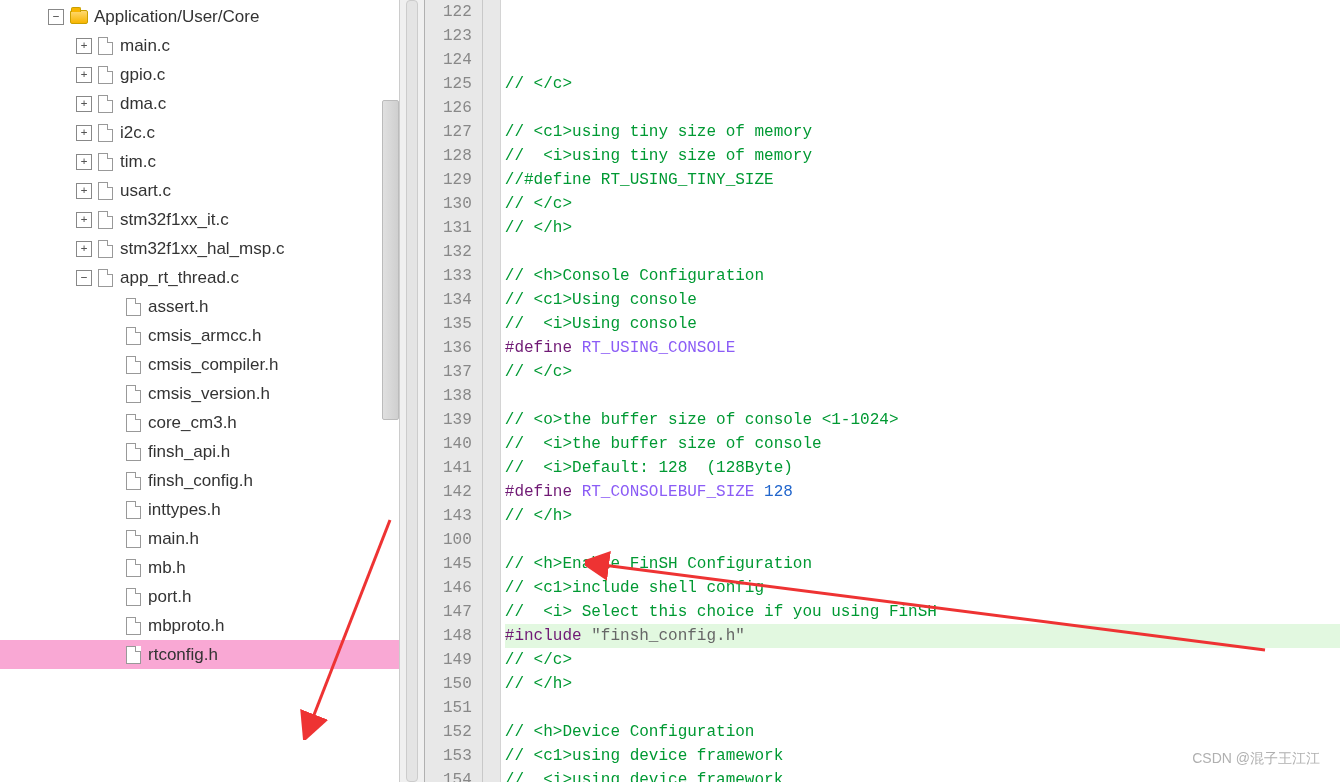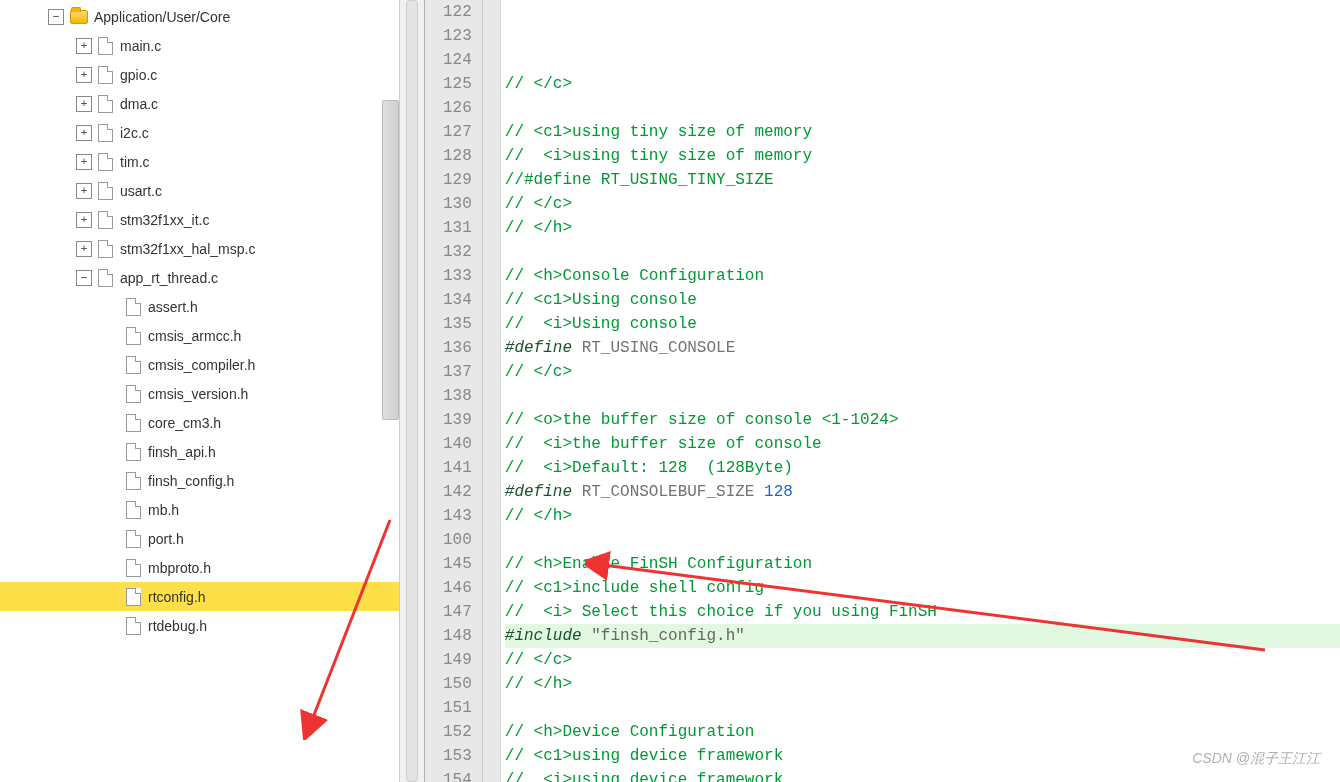--- a/index.html
+++ b/index.html
@@ -1,45 +1,45 @@
 <!DOCTYPE html>
 <html><head>
 <meta charset="utf-8">
 <style>
 * { box-sizing: border-box; margin: 0; padding: 0; }
 body { font-family: "Segoe UI", Tahoma, sans-serif; font-size: 13px; background: #fff; color: #333; display: flex; width: 1340px; height: 782px; overflow: hidden; }
 .sidebar { width: 400px; background: #fff; overflow-y: auto; border-right: 1px solid #ccc; position: relative; }
 .tree { padding: 2px 0; }
 .tree-node { display: flex; align-items: center; height: 29px; padding: 0; cursor: pointer; }
-.tree-node.selected { background: #fde047; }
+.tree-node.selected { background: #f9a8d4; }
 .indent { display: inline-block; }
 .toggle { width: 16px; height: 16px; border: 1px solid #888; display: inline-flex; align-items: center; justify-content: center; font-size: 11px; color: #555; margin-right: 6px; background: #fff; line-height: 1; font-family: monospace; }
 .spacer { width: 16px; margin-right: 6px; display: inline-block; }
 .folder-icon { width: 18px; height: 14px; background: linear-gradient(#ffd970, #f7b500); border: 1px solid #c9a000; border-radius: 2px; margin-right: 6px; position: relative; }
 .folder-icon::before { content: ""; position: absolute; top: -4px; left: 0; width: 8px; height: 4px; background: #f7b500; border: 1px solid #c9a000; border-bottom: none; border-radius: 2px 2px 0 0; }
 .file-icon { width: 15px; height: 18px; background: #fff; border: 1px solid #999; margin-right: 7px; position: relative; }
 .file-icon::before { content: ""; position: absolute; top: -1px; right: -1px; width: 5px; height: 5px; background: #fff; border-left: 1px solid #999; border-bottom: 1px solid #999; }
-.node-label { font-size: 14px; color: #333; white-space: nowrap; }
+.node-label { font-size: 17px; color: #333; white-space: nowrap; }
 .scrollbar-stub { position: absolute; right: 0; top: 100px; width: 17px; height: 320px; background: linear-gradient(to right,#e0e0e0,#cfcfcf); border: 1px solid #bbb; border-radius: 2px; }
 .divider { width: 25px; background: #f0f0f0; border-right: 1px solid #b0b0b0; position: relative; }
 .divider::after { content:""; position:absolute; left:6px; top:0; bottom:0; width:10px; background:#e4e4e4; border:1px solid #ccc; border-radius:4px; }
 .editor { flex: 1; display: flex; font-family: "Consolas","Courier New",monospace; font-size: 16px; line-height: 24px; position: relative; }
 .gutter { background: #e8e8e8; color: #888; text-align: right; padding: 0 10px 0 18px; user-select: none; border-right: 1px solid #c8c8c8; }
 .gutter div { height: 24px; }
 .code { flex: 1; background: #fff; white-space: pre; padding-left: 22px; position: relative; }
 .code-line { height: 24px; }
 .code-line.hl { background: #e2f8e0; }
 .margin { position: absolute; left:0; top:0; bottom:0; width:18px; background:#e8e8e8; border-right:1px solid #d4d4d4; }
 .cmt { color: #009933; }
-.pp { color: #14532d; font-style: italic; }
-.mac { color: #737373; }
+.pp { color: #701a75; }
+.mac { color: #8b5cf6; }
 .num { color: #2266cc; }
 .str { color: #666; }
 .arrow-svg { position: absolute; pointer-events: none; z-index: 5; }
-.watermark { position: absolute; bottom: 12px; right: 20px; font-size: 14px; color: #b0b0b0; font-family: sans-serif; font-style: italic; }
+.watermark { position: absolute; bottom: 12px; right: 20px; font-size: 14px; color: #b0b0b0; font-family: sans-serif; }
 </style>
 </head>
 <body>
 
 <div class="sidebar">
   <div class="tree" id="tree">
       <div class="tree-node">
         <span class="indent" style="width: 48px;"></span>
         <span class="toggle">−</span>
         <span class="folder-icon"></span>
@@ -138,45 +138,51 @@
       <div class="tree-node">
         <span class="indent" style="width: 104px;"></span>
         <span class="spacer"></span>
         <span class="file-icon"></span>
         <span class="node-label">finsh_config.h</span>
       </div>
       <div class="tree-node">
         <span class="indent" style="width: 104px;"></span>
         <span class="spacer"></span>
         <span class="file-icon"></span>
+        <span class="node-label">inttypes.h</span>
+      </div>
+      <div class="tree-node">
+        <span class="indent" style="width: 104px;"></span>
+        <span class="spacer"></span>
+        <span class="file-icon"></span>
+        <span class="node-label">main.h</span>
+      </div>
+      <div class="tree-node">
+        <span class="indent" style="width: 104px;"></span>
+        <span class="spacer"></span>
+        <span class="file-icon"></span>
         <span class="node-label">mb.h</span>
       </div>
       <div class="tree-node">
         <span class="indent" style="width: 104px;"></span>
         <span class="spacer"></span>
         <span class="file-icon"></span>
         <span class="node-label">port.h</span>
       </div>
       <div class="tree-node">
         <span class="indent" style="width: 104px;"></span>
         <span class="spacer"></span>
         <span class="file-icon"></span>
         <span class="node-label">mbproto.h</span>
       </div>
       <div class="tree-node selected">
         <span class="indent" style="width: 104px;"></span>
         <span class="spacer"></span>
         <span class="file-icon"></span>
         <span class="node-label">rtconfig.h</span>
-      </div>
-      <div class="tree-node">
-        <span class="indent" style="width: 104px;"></span>
-        <span class="spacer"></span>
-        <span class="file-icon"></span>
-        <span class="node-label">rtdebug.h</span>
       </div>
     </div>
   <div class="scrollbar-stub"></div>
   <svg class="arrow-svg" style="left:300px; top:510px;" width="120" height="230">
     <defs>
         <marker id="ah1" markerWidth="10" markerHeight="10" refX="2" refY="5" orient="auto">
           <path d="M0,0 L10,5 L0,10 z" fill="#e33"></path>
         </marker>
       </defs>
     <line x1="90" y1="10" x2="12" y2="210" stroke="#e33" stroke-width="3" marker-end="url(#ah1)"></line>

